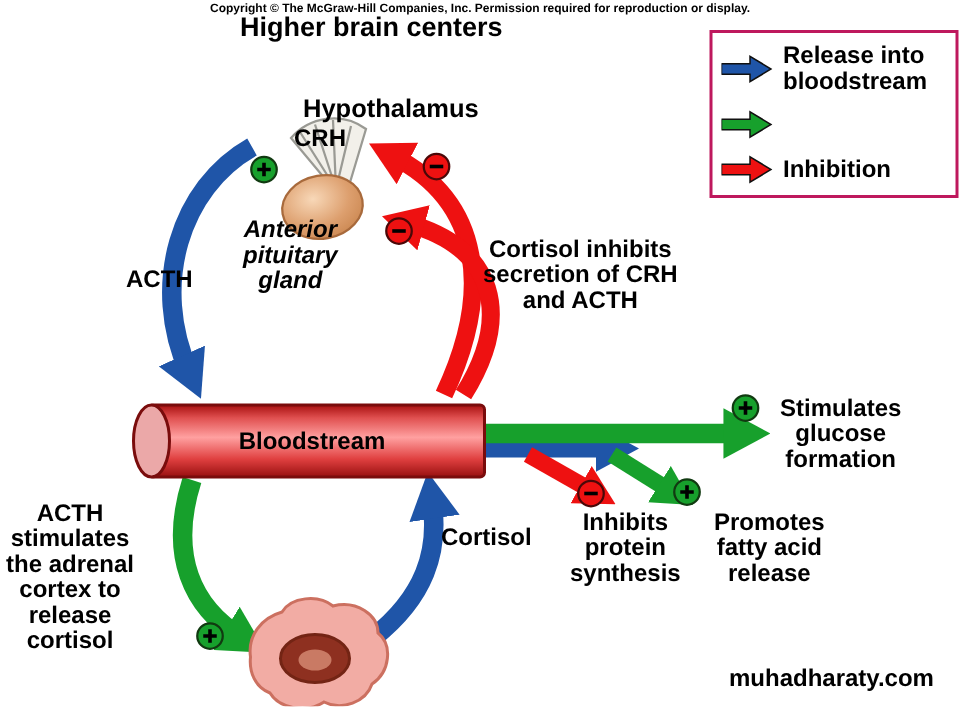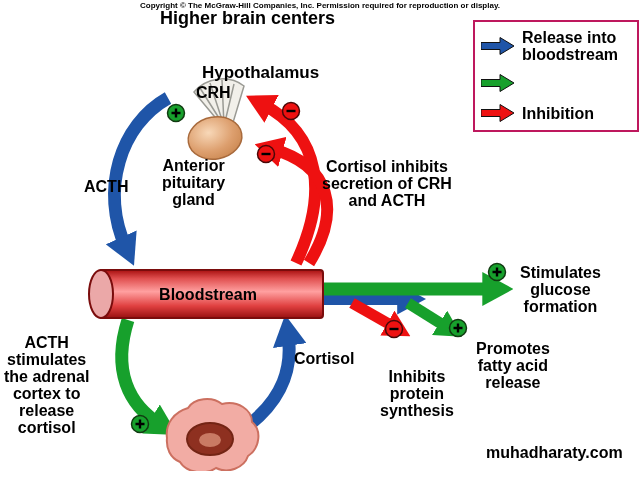--- a/index.html
+++ b/index.html
@@ -111,36 +111,36 @@
   <div class="lbl copyright">Copyright © The McGraw-Hill Companies, Inc. Permission required for reproduction or display.</div>
 
   <div class="lbl" style="left:160px;top:10px;font-size:18px;">Higher brain centers</div>
 
   <div class="lbl" style="left:202px;top:64px;font-size:17px;">Hypothalamus</div>
 
   <div class="lbl" style="left:152px;top:84px;margin-left:44px;">CRH</div>
 
   <div class="lbl" style="left:84px;top:178px;">ACTH</div>
 
-  <div class="lbl" style="left:162px;top:157px;">Anterior
+  <div class="lbl" style="left:162px;top:145px;font-style:italic;">Anterior
 pituitary
 gland</div>
 
   <div class="lbl" style="left:322px;top:158px;">Cortisol inhibits
 secretion of CRH
 and ACTH</div>
 
   <div class="lbl" style="left:118px;top:286px;width:180px;text-align:center;">Bloodstream</div>
 
 
   <div class="lbl" style="left:520px;top:264px;">Stimulates
 glucose
 formation</div>
 
-  <div class="lbl" style="left:380px;top:340px;margin-top:28px;">Inhibits
+  <div class="lbl" style="left:380px;top:340px;">Inhibits
 protein
 synthesis</div>
 
   <div class="lbl" style="left:476px;top:340px;">Promotes
 fatty acid
 release</div>
 
   <div class="lbl" style="left:294px;top:350px;">Cortisol</div>
 
   <div class="lbl" style="left:4px;top:334px;">ACTH

